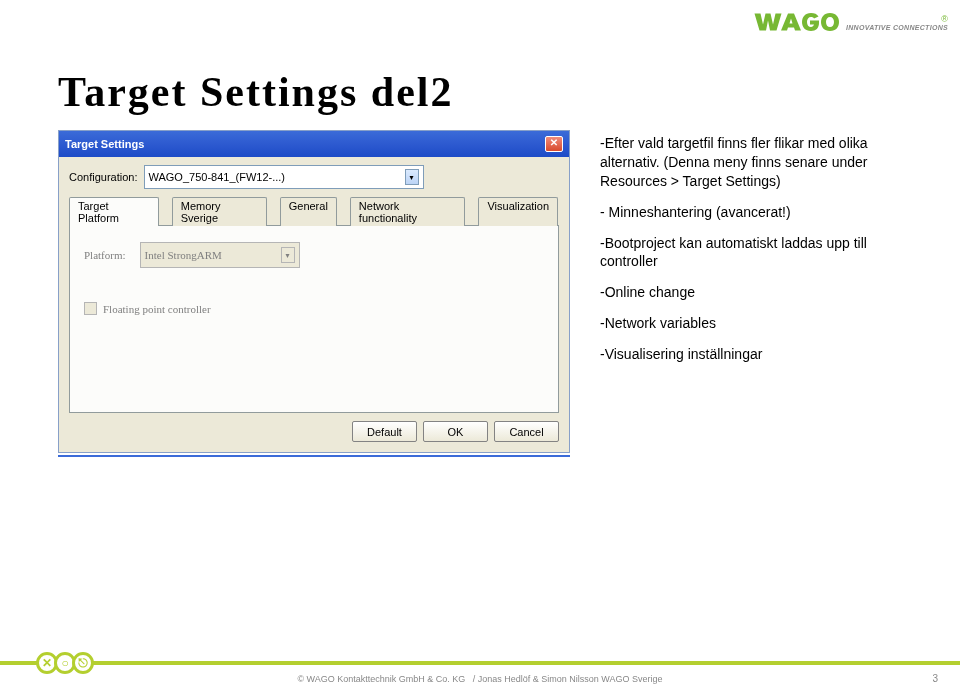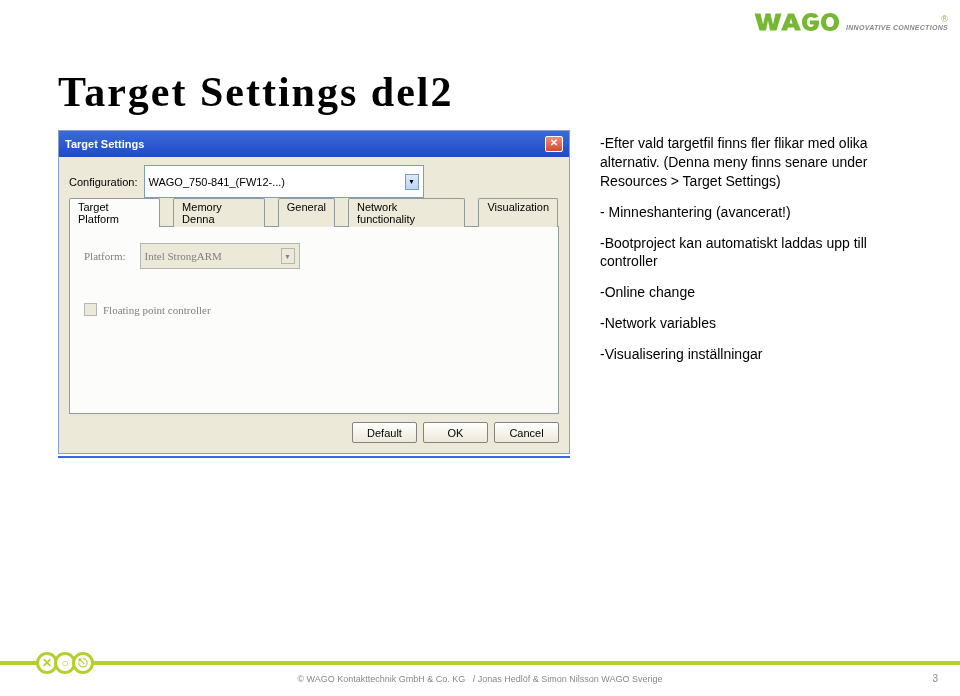--- a/index.html
+++ b/index.html
@@ -10,23 +10,23 @@
     .logo-r { font-size: 9px; color: #77b833; vertical-align: top; }
     .logo-tag { font-size: 7px; font-style: italic; font-weight: bold; color: #888; letter-spacing: 0.3px; }
     
     .title { position: absolute; top: 68px; left: 58px; font-size: 42px; font-weight: bold; letter-spacing: 2px; font-family: Georgia, 'Times New Roman', serif; }
     
     .dialog-wrap { position: absolute; top: 130px; left: 58px; width: 512px; }
     .dialog { border: 1px solid #88a0c8; background: #ece9d8; font-family: Tahoma, sans-serif; font-size: 11px; color: #000; }
     .dlg-title { background: linear-gradient(to bottom, #3b6bd8 0%, #2d5ad0 50%, #1d4bc7 100%); color: #fff; padding: 5px 6px; display: flex; justify-content: space-between; align-items: center; font-weight: bold; font-size: 11px; }
     .dlg-close { width: 18px; height: 16px; background: linear-gradient(to bottom, #f08b7a, #d84a2d); border: 1px solid #fff; border-radius: 2px; color: #fff; font-size: 10px; line-height: 12px; text-align: center; font-weight: bold; cursor: default; }
     .dlg-body { padding: 8px 10px 10px; }
-    .cfg-row { display: flex; align-items: center; gap: 6px; }
+    .cfg-row { display: flex; align-items: center; gap: 6px; margin-bottom: 8px; }
     .cfg-label { font-size: 11px; }
-    .cfg-select { flex: 1; height: 33px; border: 1px solid #7f9db9; background: #fff; display: flex; align-items: center; padding: 0 4px; justify-content: space-between; max-width: 280px; }
+    .cfg-select { flex: 1; height: 24px; border: 1px solid #7f9db9; background: #fff; display: flex; align-items: center; padding: 0 4px; justify-content: space-between; max-width: 280px; }
     .cfg-select .arrow { width: 14px; height: 16px; background: linear-gradient(to bottom, #dbeafe, #bcd4f6); border: 1px solid #7f9db9; display: flex; align-items: center; justify-content: center; font-size: 8px; color: #4a6; color:#000; }
     
     .tabs-row { display: flex; gap: 12px; position: relative; z-index: 2; }
     .tab { border: 1px solid #919b9c; border-bottom: none; padding: 2px 8px; background: #ece9d8; font-size: 11px; border-radius: 2px 2px 0 0; margin-right: 1px; position: relative; }
     .tab.active { background: #fcfcfa; z-index: 3; }
     .tab.active::after { content: ""; position: absolute; left: 0; right: 0; bottom: -1px; height: 2px; background: #fcfcfa; }
     
     .tab-pane { border: 1px solid #919b9c; background: #fcfcfa; height: 188px; position: relative; margin-top: -1px; padding: 16px 14px; font-family: Liberation Serif, serif; }
     .plat-row { display: flex; align-items: center; gap: 14px; }
     .plat-label { color: #808080; font-size: 11px; }
@@ -82,21 +82,21 @@
     <div class="dlg-body">
       <div class="cfg-row">
         <span class="cfg-label">Configuration:</span>
         <div class="cfg-select">
           <span>WAGO_750-841_(FW12-...)</span>
           <span class="arrow">▾</span>
         </div>
       </div>
       <div class="tabs-row">
         <div class="tab active">Target Platform</div>
-        <div class="tab">Memory Denna</div>
+        <div class="tab">Memory Sverige</div>
         <div class="tab">General</div>
         <div class="tab">Network functionality</div>
         <div class="tab">Visualization</div>
       </div>
       <div class="tab-pane">
         <div class="plat-row">
           <span class="plat-label">Platform:</span>
           <div class="plat-select">
             <span class="txt">Intel StrongARM</span>
             <span class="arrow">▾</span>

